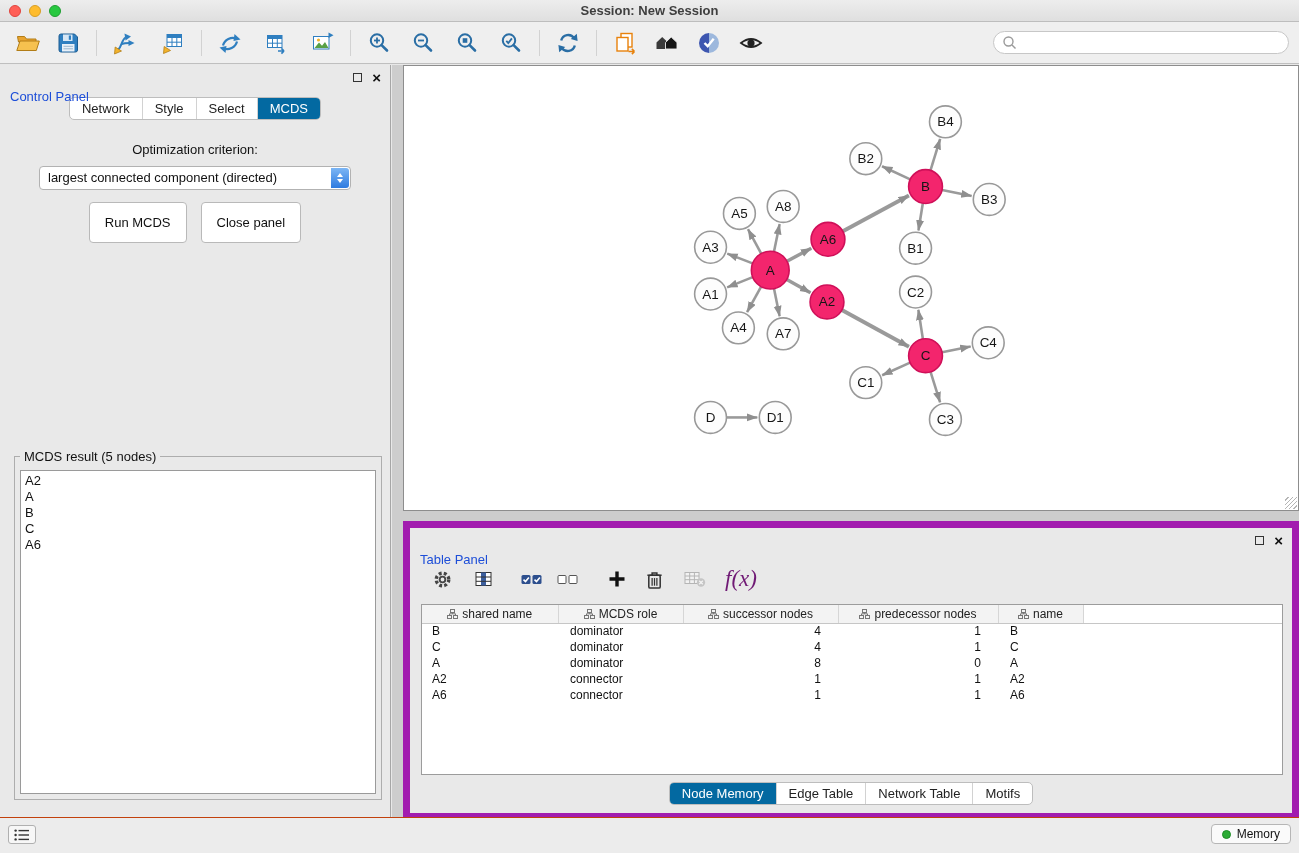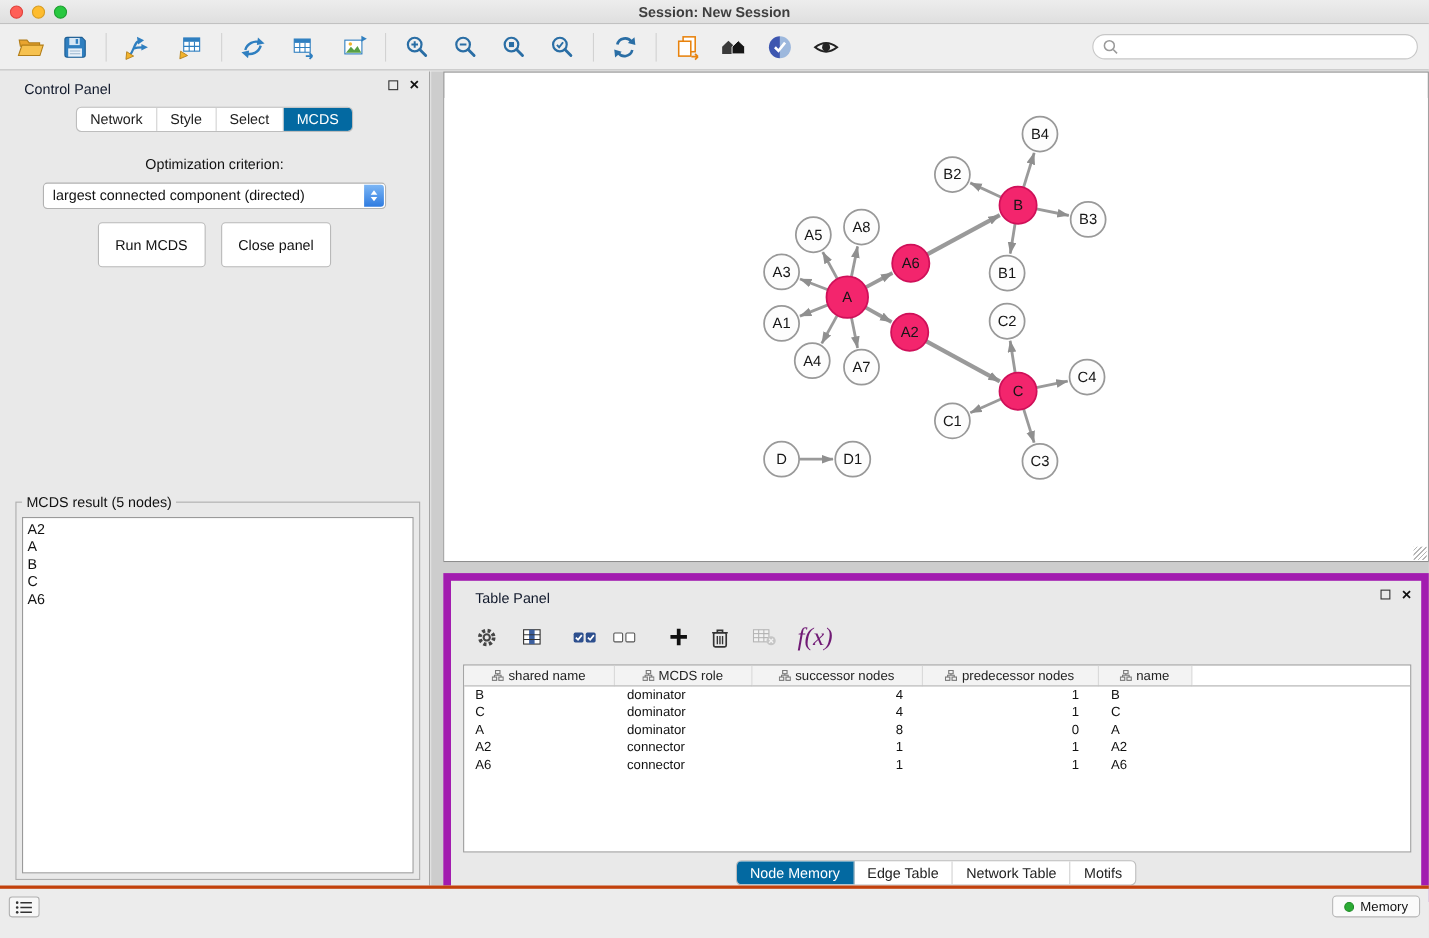--- a/index.html
+++ b/index.html
@@ -22,21 +22,21 @@
   .tsep { width:1px; height:26px; background:#d2d2d2; margin:0 12px; }
   .search-box { position:absolute; right:10px; top:9px; width:296px; height:23px; background:#fff; border:1px solid #c7c7c7; border-radius:12px; display:flex; align-items:center; padding:0 8px; }
   .search-box input { border:none; outline:none; flex:1; font-size:12px; background:transparent; margin-left:5px; font-family:"Liberation Sans",sans-serif; }
 
   
   .workspace { position:absolute; top:65px; left:0; right:0; bottom:33px; }
 
   
   .control-panel { position:absolute; left:0; top:0; width:391px; height:100%; background:#e9e9e9; border-right:1px solid #a6a6a6; }
   .panel-head { height:28px; position:relative; }
-  .panel-head .ph-title { font-size:13px; color:#0f172a; position:absolute; left:10px; top:8px;margin-left:12px; }
+  .panel-head .ph-title { font-size:13px; color:#1d4ed8; position:absolute; left:10px; top:24px; }
   .panel-head .ph-icons { position:absolute; right:9px; top:8px; display:flex; gap:10px; align-items:center; }
   .float-ic { width:9px; height:9px; border:1.5px solid #333; display:inline-block; }
   .close-ic { font-size:15px; font-weight:bold; color:#111; line-height:9px; }
 
   .seg-group { display:inline-flex; background:#fff; border:1px solid #bdbdbd; border-radius:5px; overflow:hidden; }
   .seg-tab { padding:3px 12px; font-size:13px; color:#222; border-right:1px solid #d2d2d2; cursor:default; white-space:nowrap; }
   .seg-tab:last-child { border-right:none; }
   .seg-tab.active { background:#0369a1; color:#fff; }
   .cp-tabs { text-align:center; margin-top:4px; }
 
@@ -76,21 +76,21 @@
   .node-table th svg { vertical-align:-1px; margin-right:4px; }
   .node-table th.filler { background:#fff; border-right:none; }
   .node-table td { font-size:12px; color:#111; height:16px; padding:0 10px; white-space:nowrap; overflow:hidden; }
   .node-table td.c1 { padding-left:12px; }
   .node-table td.c2, .node-table td.c3 { text-align:right; padding-right:17px; }
   .node-table td.c4 { padding-left:12px; }
 
   .tp-tabs { position:absolute; bottom:8px; left:0; right:0; text-align:center; }
 
   
-  .statusbar { position:absolute; bottom:0; left:0; right:0; height:48px; background:#ececec; border-top:3px solid #c2410c; }
+  .statusbar { position:absolute; bottom:0; left:0; right:0; height:36px; background:#ececec; border-top:1px solid #c2410c; }
   .sb-list-btn { position:absolute; left:8px; top:7px; width:28px; height:19px; background:#f7f7f7; border:1px solid #b0b0b0; border-radius:3px; display:flex; align-items:center; justify-content:center; }
   .sb-memory { position:absolute; right:8px; top:6px; height:20px; background:#fafafa; border:1px solid #b6b6b6; border-radius:4px; display:flex; align-items:center; gap:6px; padding:0 10px; font-size:12px; color:#111; }
   .mem-dot { width:9px; height:9px; border-radius:50%; background:#2bab35; border:1px solid #1d8c24; display:inline-block; }
 </style>
 </head>
 <body>
 
 <div class="titlebar">
   <div class="traffic">
     <span class="tl red"></span>

